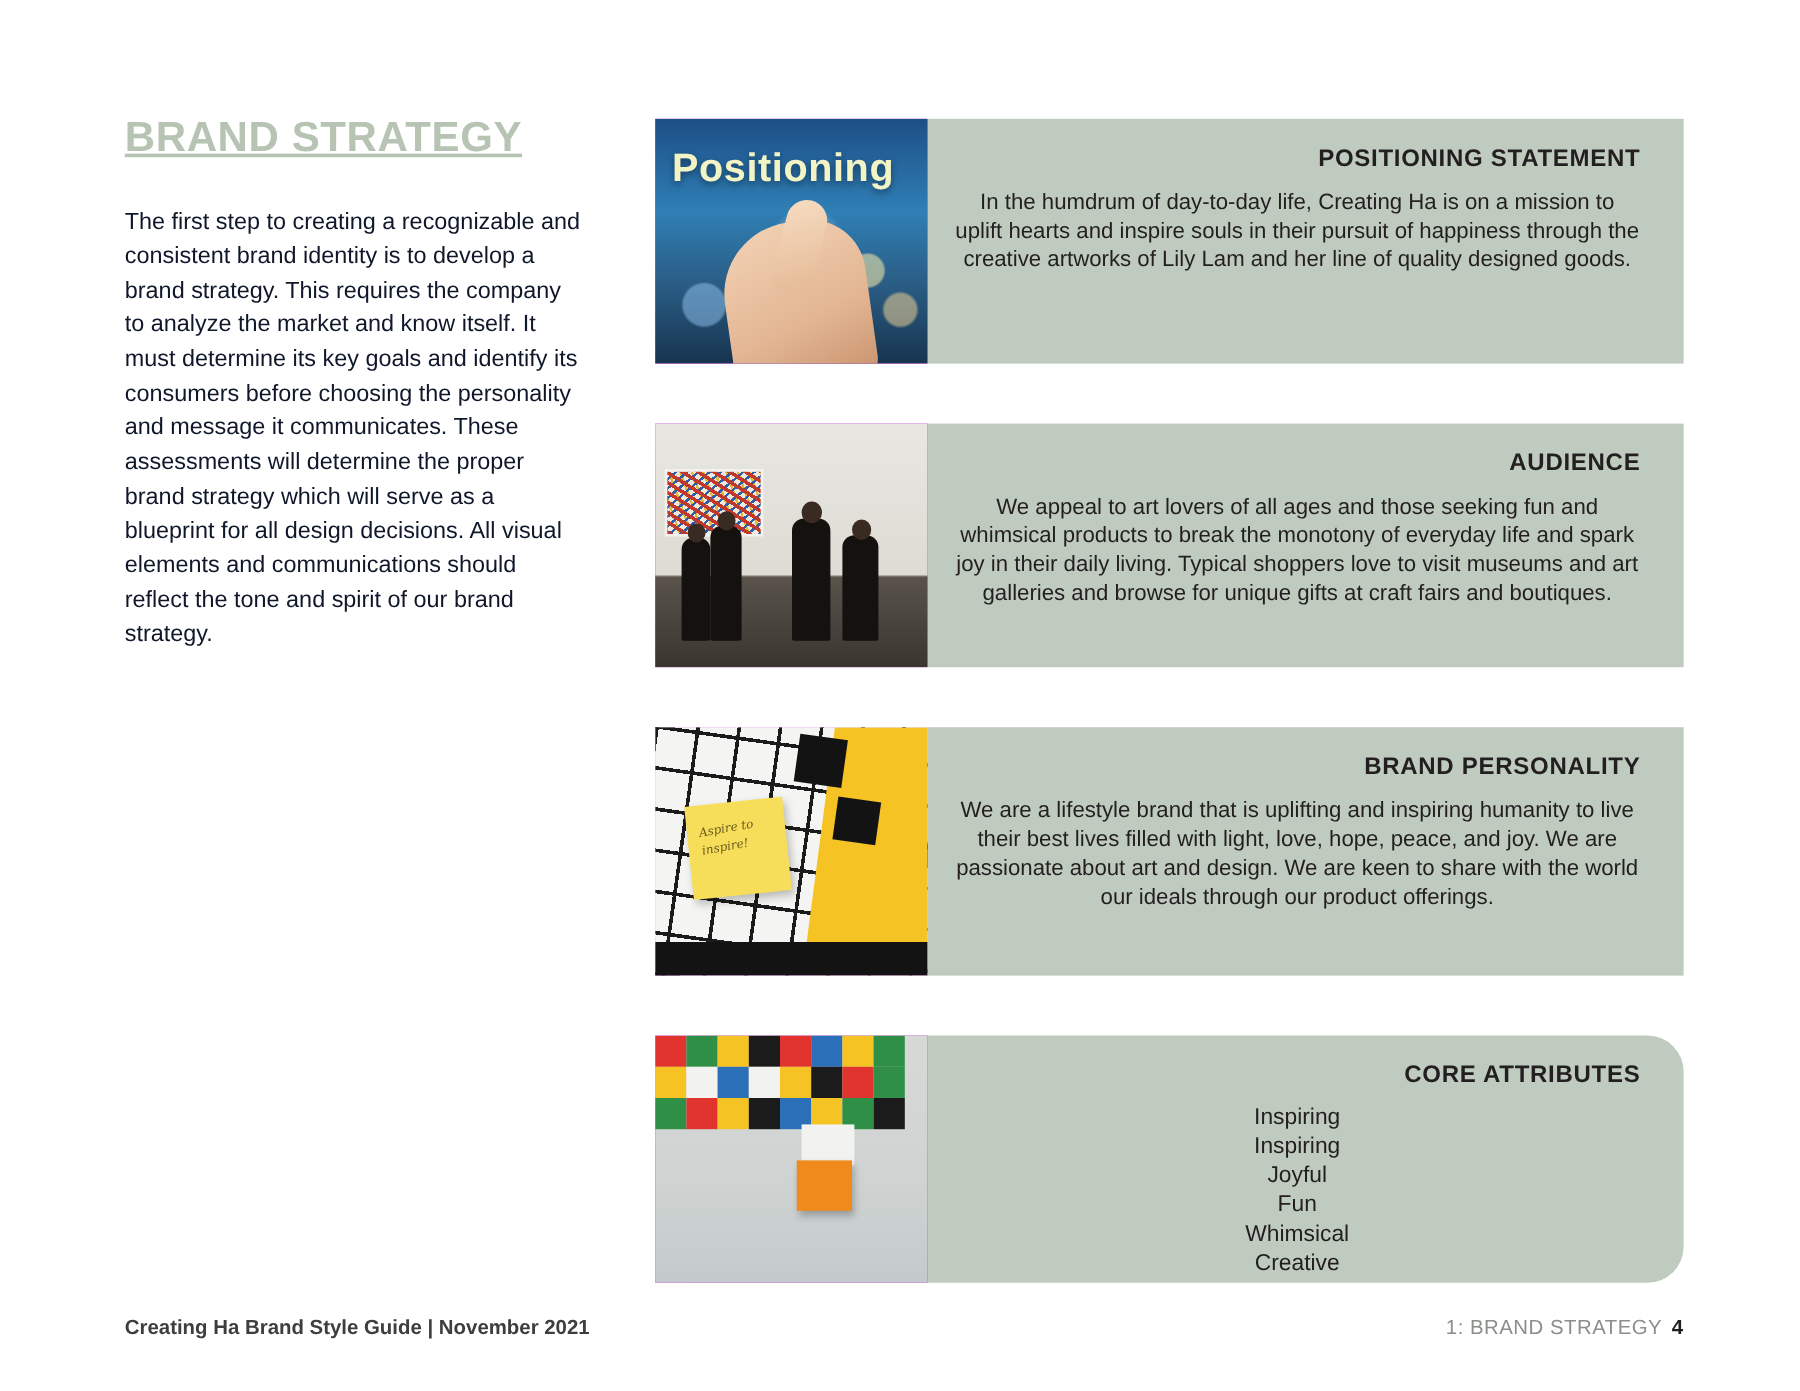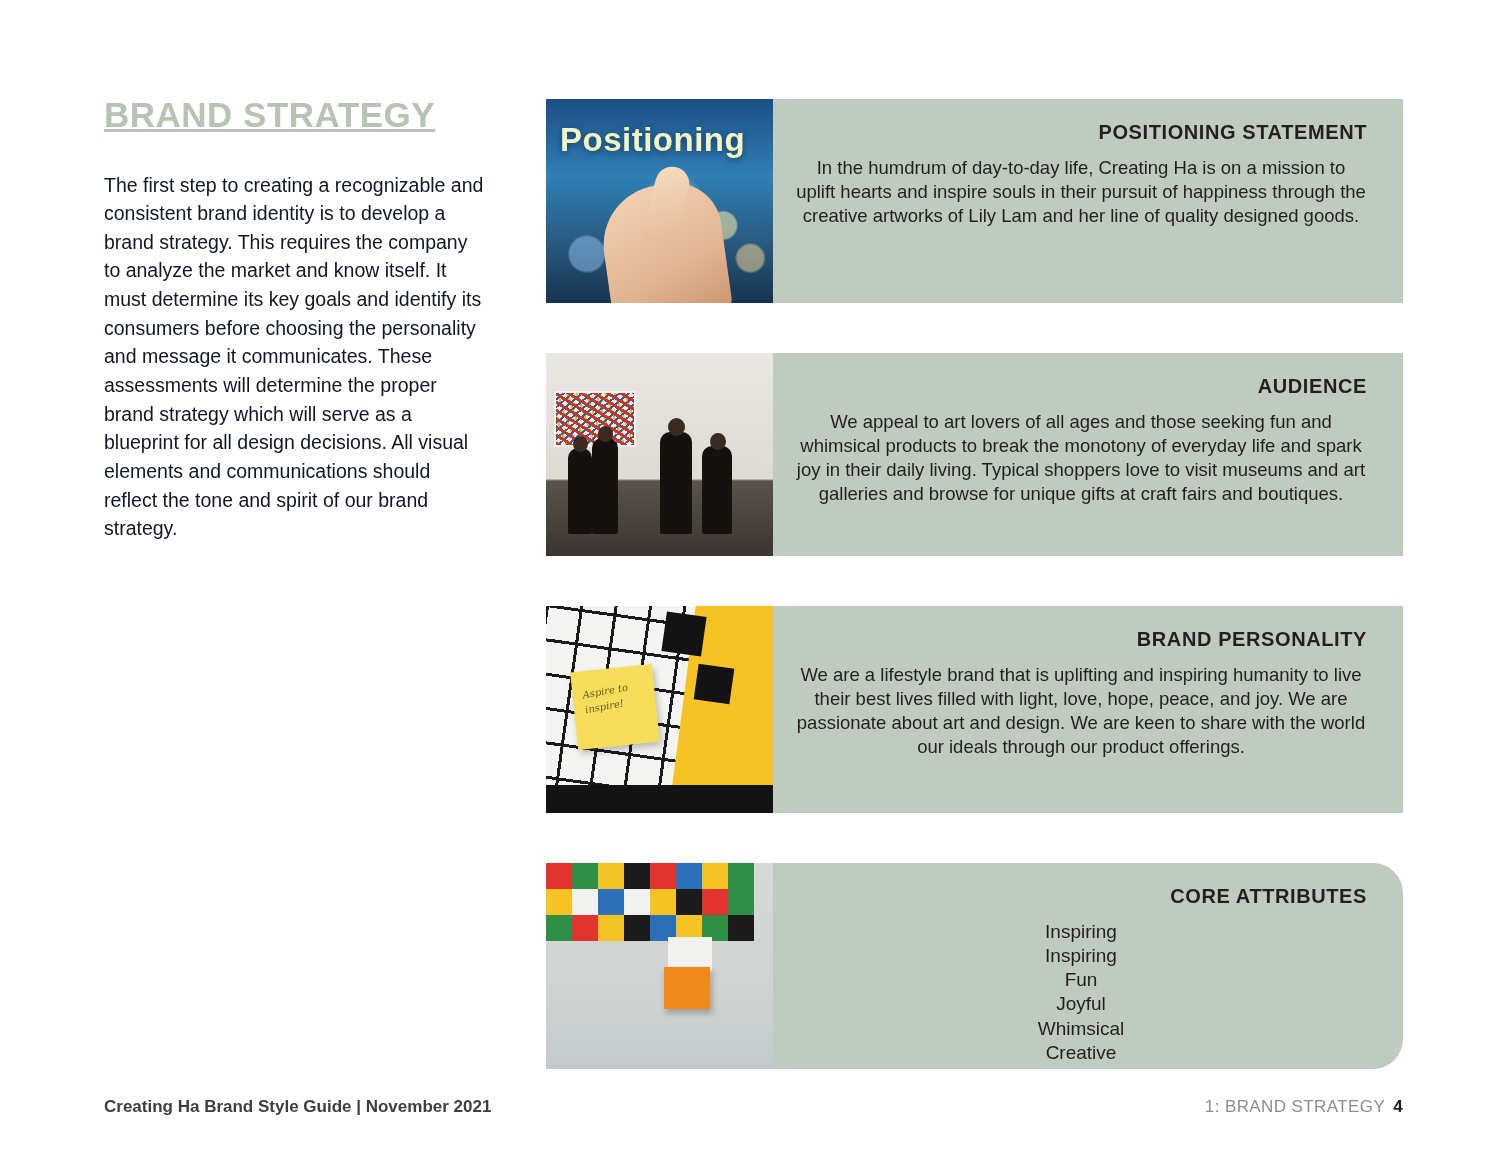--- a/index.html
+++ b/index.html
@@ -374,22 +374,22 @@
         <div class="blk" style="left:182px;top:52px;width:26px;height:26px;background:#1b1b1b;"></div>
         <div class="white-piece"></div>
         <div class="orange-piece"></div>
       </div>
     </div>
     <div class="card-body">
       <h2 class="card-heading">CORE ATTRIBUTES</h2>
       <ul class="attr-list">
         <li>Inspiring</li>
         <li>Inspiring</li>
+        <li>Joyful</li>
         <li>Fun</li>
-        <li>Joyful</li>
         <li>Whimsical</li>
         <li>Creative</li>
       </ul>
     </div>
   </div>
 
 </div>
 
 <div id="footer-left">Creating Ha Brand Style Guide  |  November 2021</div>
 <div id="footer-right">

